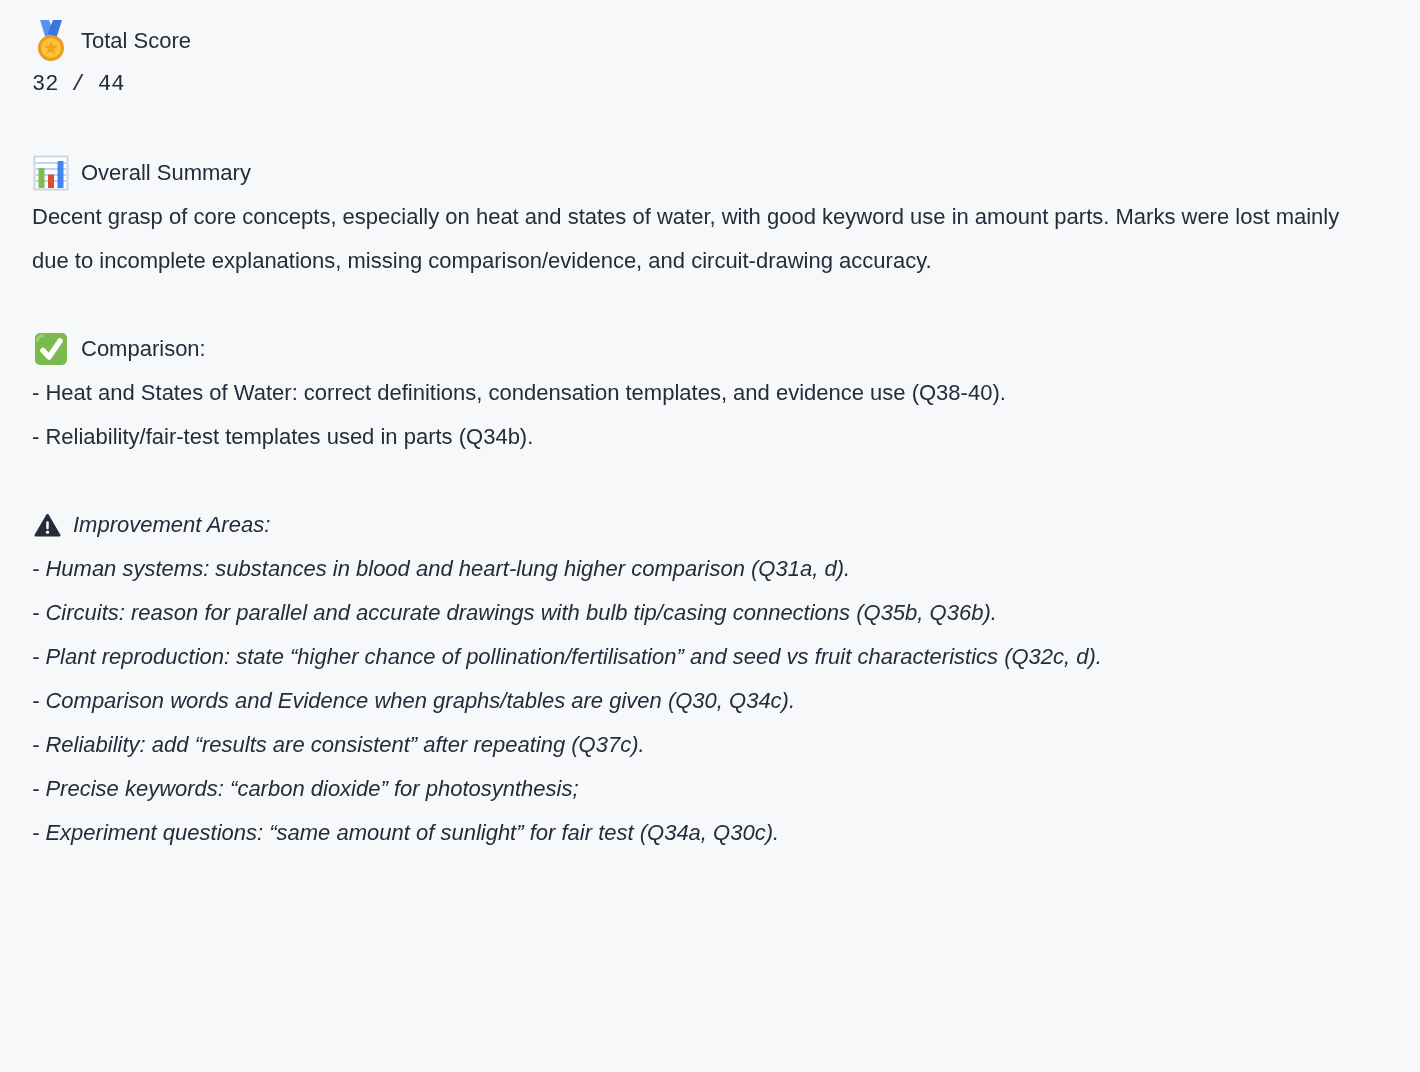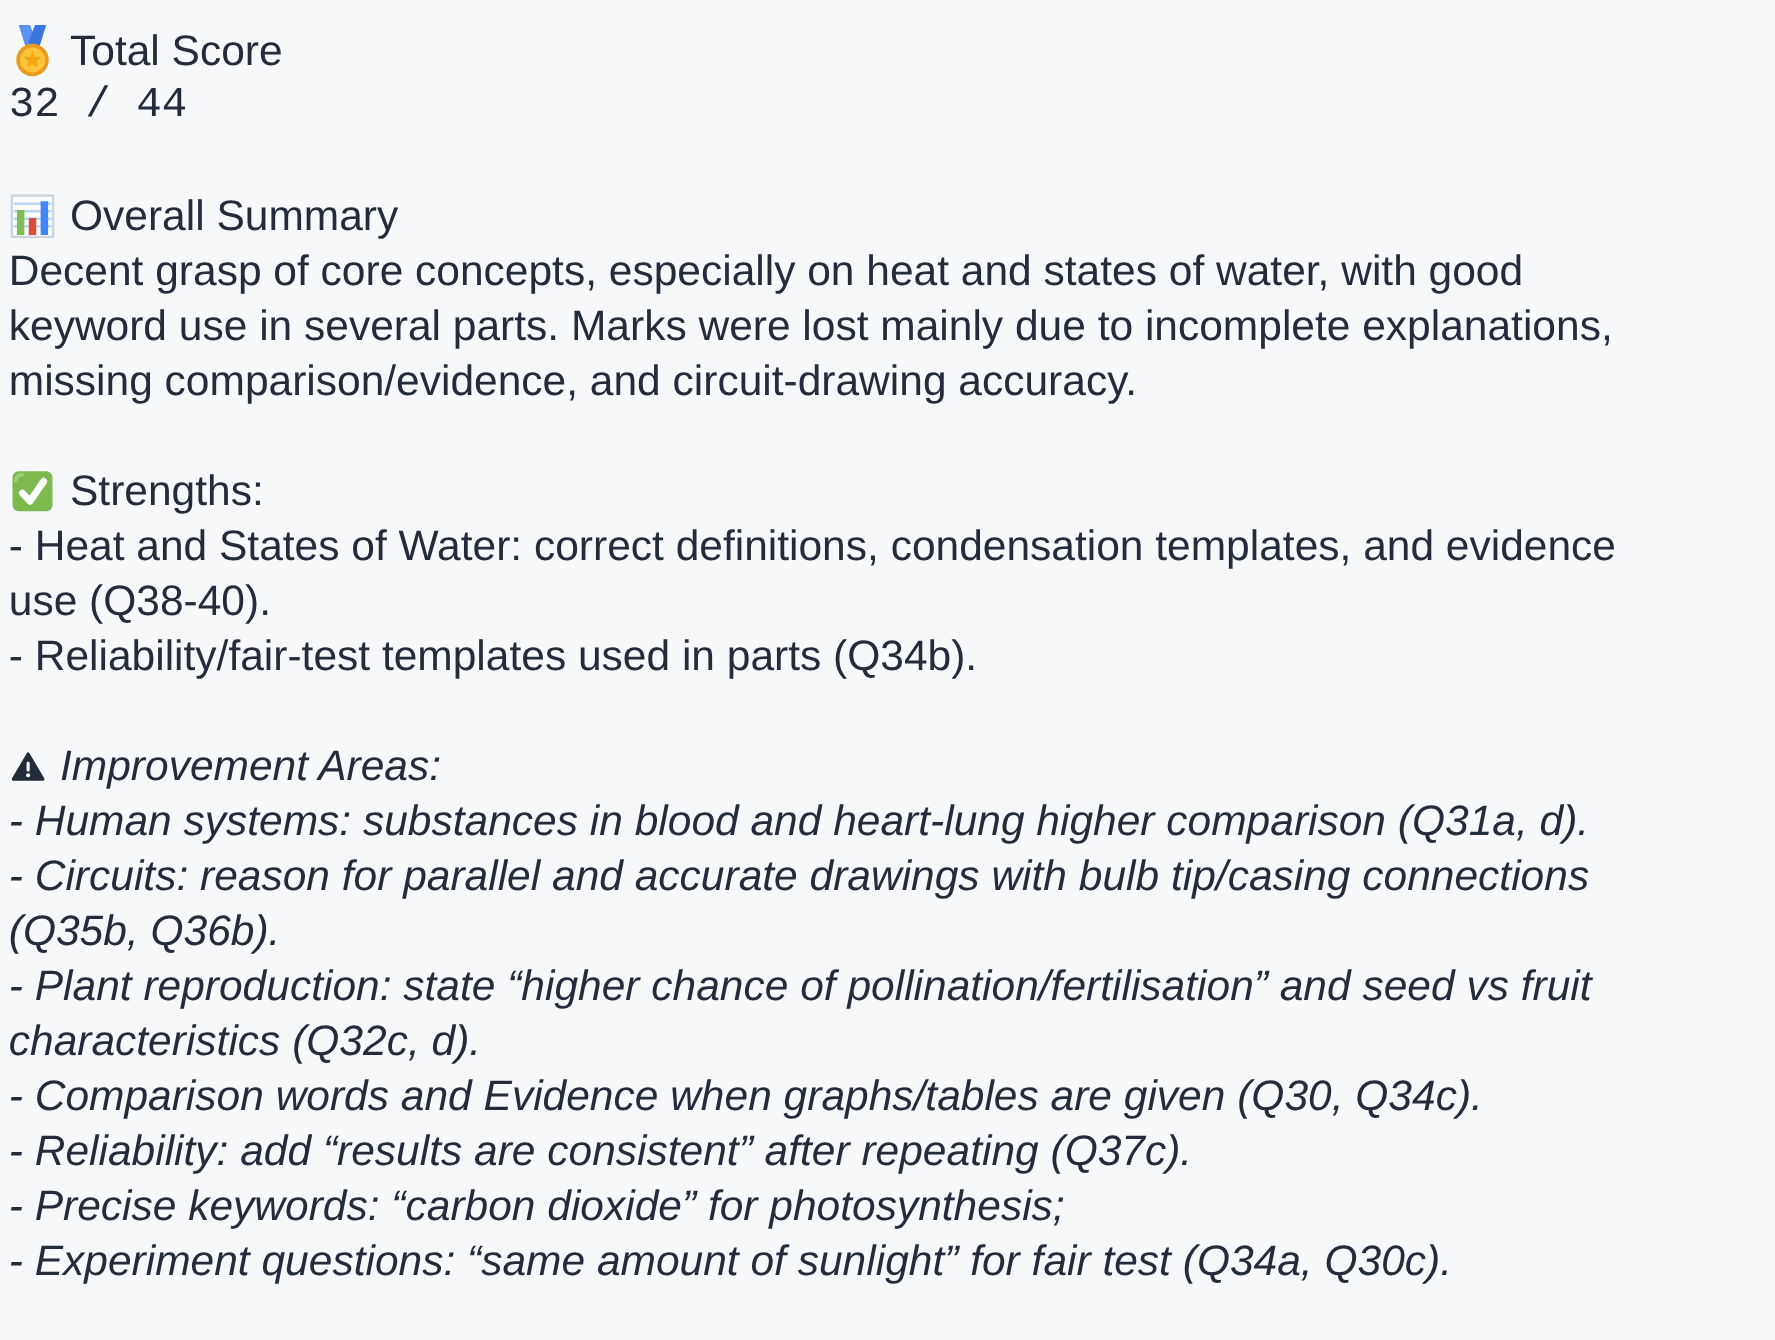--- a/index.html
+++ b/index.html
@@ -10,22 +10,22 @@
   body {
     width: 1420px;
     height: 1072px;
     overflow: hidden;
     font-family: "Liberation Sans", "DejaVu Sans", sans-serif;
     color: #242c3b;
   }
   .page {
     box-sizing: border-box;
     width: 1352px;
-    padding: 19px 8px 0 7px;
-    font-size: 34px;
+    padding: 19px 8px 0 32px;
+    font-size: 22px;
     line-height: 44px;
   }
   .section { margin: 0 0 44px 0; }
   .section:last-child { margin-bottom: 0; font-style: italic; }
   .heading-row {
     display: flex;
     align-items: center;
     gap: 11px;
     height: 44px;
   }
@@ -74,33 +74,33 @@
             <line x1="3" y1="20" x2="33" y2="20"></line>
             <line x1="3" y1="26" x2="33" y2="26"></line>
           </g>
           <rect x="5.5" y="13" width="6" height="20" fill="#7fbc53"></rect>
           <rect x="15" y="19.5" width="6" height="13.5" fill="#dd4b39"></rect>
           <rect x="24.5" y="6" width="6" height="27" fill="#4285f4"></rect>
         </svg>
       </span>
       <span class="heading-text">Overall Summary</span>
     </div>
-    <div class="para">Decent grasp of core concepts, especially on heat and states of water, with good keyword use in several parts. Marks were lost mainly due to incomplete explanations, missing comparison/evidence, and circuit-drawing accuracy.</div>
+    <div class="para">Decent grasp of core concepts, especially on heat and states of water, with good keyword use in amount parts. Marks were lost mainly due to incomplete explanations, missing comparison/evidence, and circuit-drawing accuracy.</div>
   </div>
 
   <div class="section">
     <div class="heading-row">
       <span class="icon">
         <svg width="34" height="34" viewBox="0 0 34 34" aria-hidden="true">
           <rect x="1" y="1" width="32" height="32" rx="5" fill="#7cb94f"></rect>
           <path d="M3.5 10 Q3.5 3.5 10 3.5" stroke="#9ccd72" stroke-width="3" fill="none"></path>
           <path d="M9 18.5 L15 25 L26 9" stroke="#ffffff" stroke-width="5.5" fill="none" stroke-linecap="round" stroke-linejoin="round"></path>
         </svg>
       </span>
-      <span class="heading-text">Strengths:</span>
+      <span class="heading-text">Comparison:</span>
     </div>
     <div class="item">- Heat and States of Water: correct definitions, condensation templates, and evidence use (Q38-40).</div>
     <div class="item">- Reliability/fair-test templates used in parts (Q34b).</div>
   </div>
 
   <div class="section">
     <div class="heading-row">
       <span class="icon small">
         <svg width="27" height="24" viewBox="0 0 27 24" aria-hidden="true">
           <path d="M13.5 2.2 L25.3 22.3 H1.7 Z" fill="#242c3b" stroke="#242c3b" stroke-width="2.5" stroke-linejoin="round"></path>

